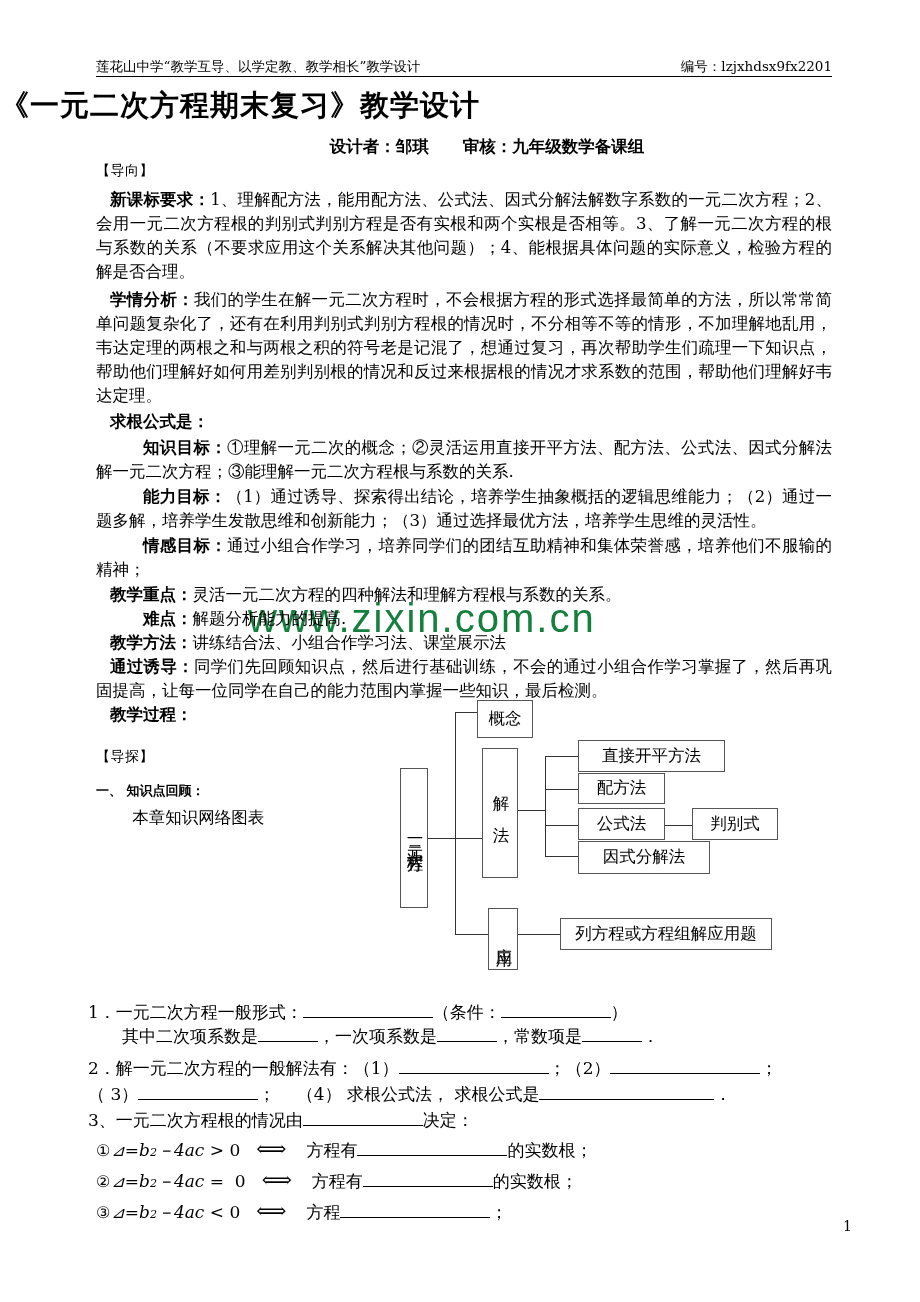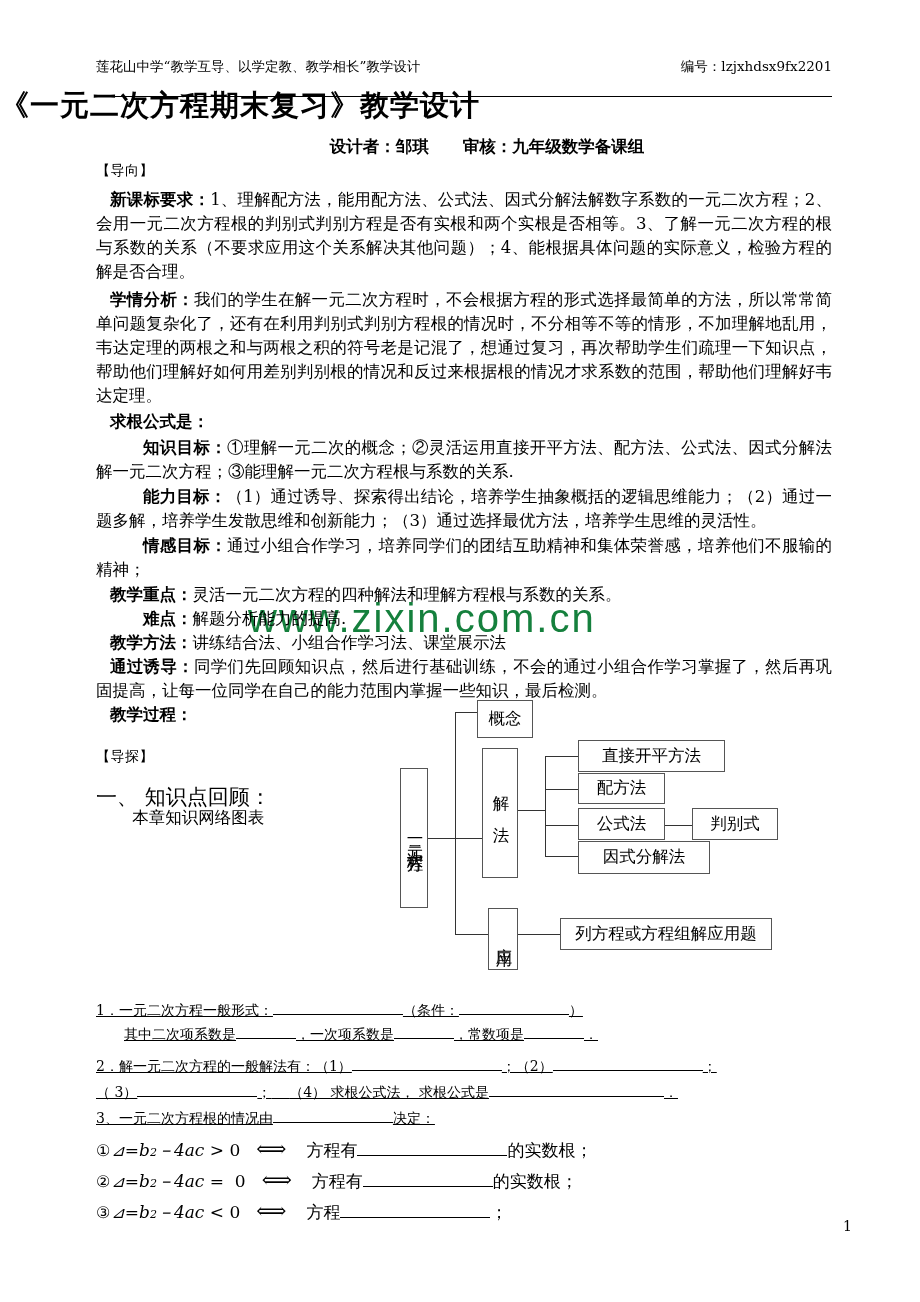--- a/index.html
+++ b/index.html
@@ -48,21 +48,21 @@
   .runhead {
     position: absolute;
     left: 96px;
     top: 58px;
     width: 736px;
     display: flex;
     justify-content: space-between;
     align-items: flex-end;
     font-size: 13.5px;
     border-bottom: 1px solid #000;
-    padding-bottom: 20px;
+    padding-bottom: 0;
   }
   .runhead .left { letter-spacing: 0px; }
   .runhead .right { letter-spacing: 0px; }
 
   
   .doc-title {
     position: absolute;
     left: 0;
     top: 86px;
     width: 920px;
@@ -131,25 +131,24 @@
   .dline {
     position: absolute;
     background: #333;
   }
   .dline.h { height: 1px; }
   .dline.v { width: 1px; }
 
   
   .qblock {
     position: absolute;
-    left: 96px;
+    left: 88px;
     width: 760px;
-    font-size: 14px;
+    font-size: 17px;
     line-height: 1.5;
-    text-decoration: underline;
   }
   .blank {
     display: inline-block;
     border-bottom: 1px solid #000;
     vertical-align: baseline;
   }
   .b60  { width: 60px; }
   .b110 { width: 110px; }
   .b120 { width: 120px; }
   .b130 { width: 130px; }
@@ -241,21 +240,21 @@
     <div class="block" style="top:655px">
       <span class="lbl">通过诱导：</span><span>同学们先回顾知识点，然后进行基础训练，不会的通过小组合作学习掌握了，然后再巩固提高，让每一位同学在自己的能力范围内掌握一些知识，最后检测。</span>
     </div>
 
     <div class="block" style="top:703px">
       <span class="lbl">教学过程：</span>
     </div>
 
     <div class="sec-head" style="top:748px">【导探】</div>
 
-    <div class="block" style="top:782px; font-weight:normal; font-size:21px;">一、 知识点回顾：</div>
+    <div class="block" style="top:782px; font-weight:bold; font-size:13px;">一、 知识点回顾：</div>
     <div class="block" style="top:806px; text-indent:2.2em;">本章知识网络图表</div>
 
     <div class="diagram">
 
       <div class="dbox vert" style="left:0px; top:68px; width:28px; height:140px; letter-spacing:3px;">一元二次方程</div>
 
       <div class="dline h" style="left:28px; top:138px; width:27px;"></div>
 
       <div class="dline v" style="left:55px; top:12px; height:222px;"></div>
 

